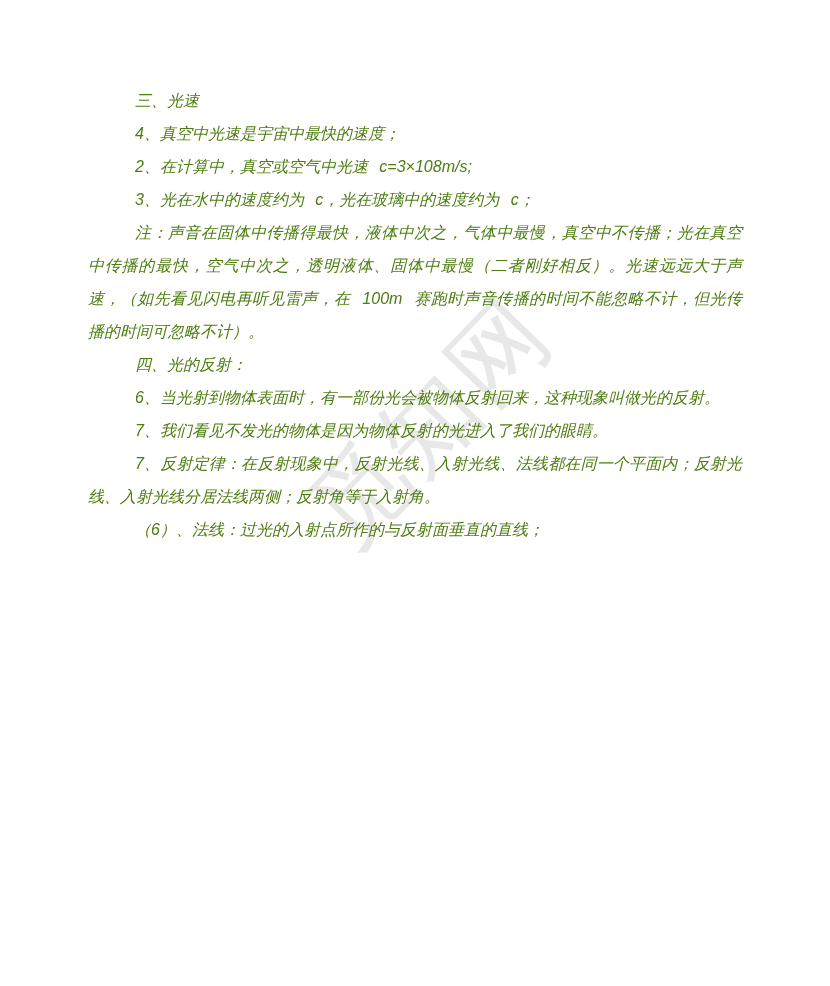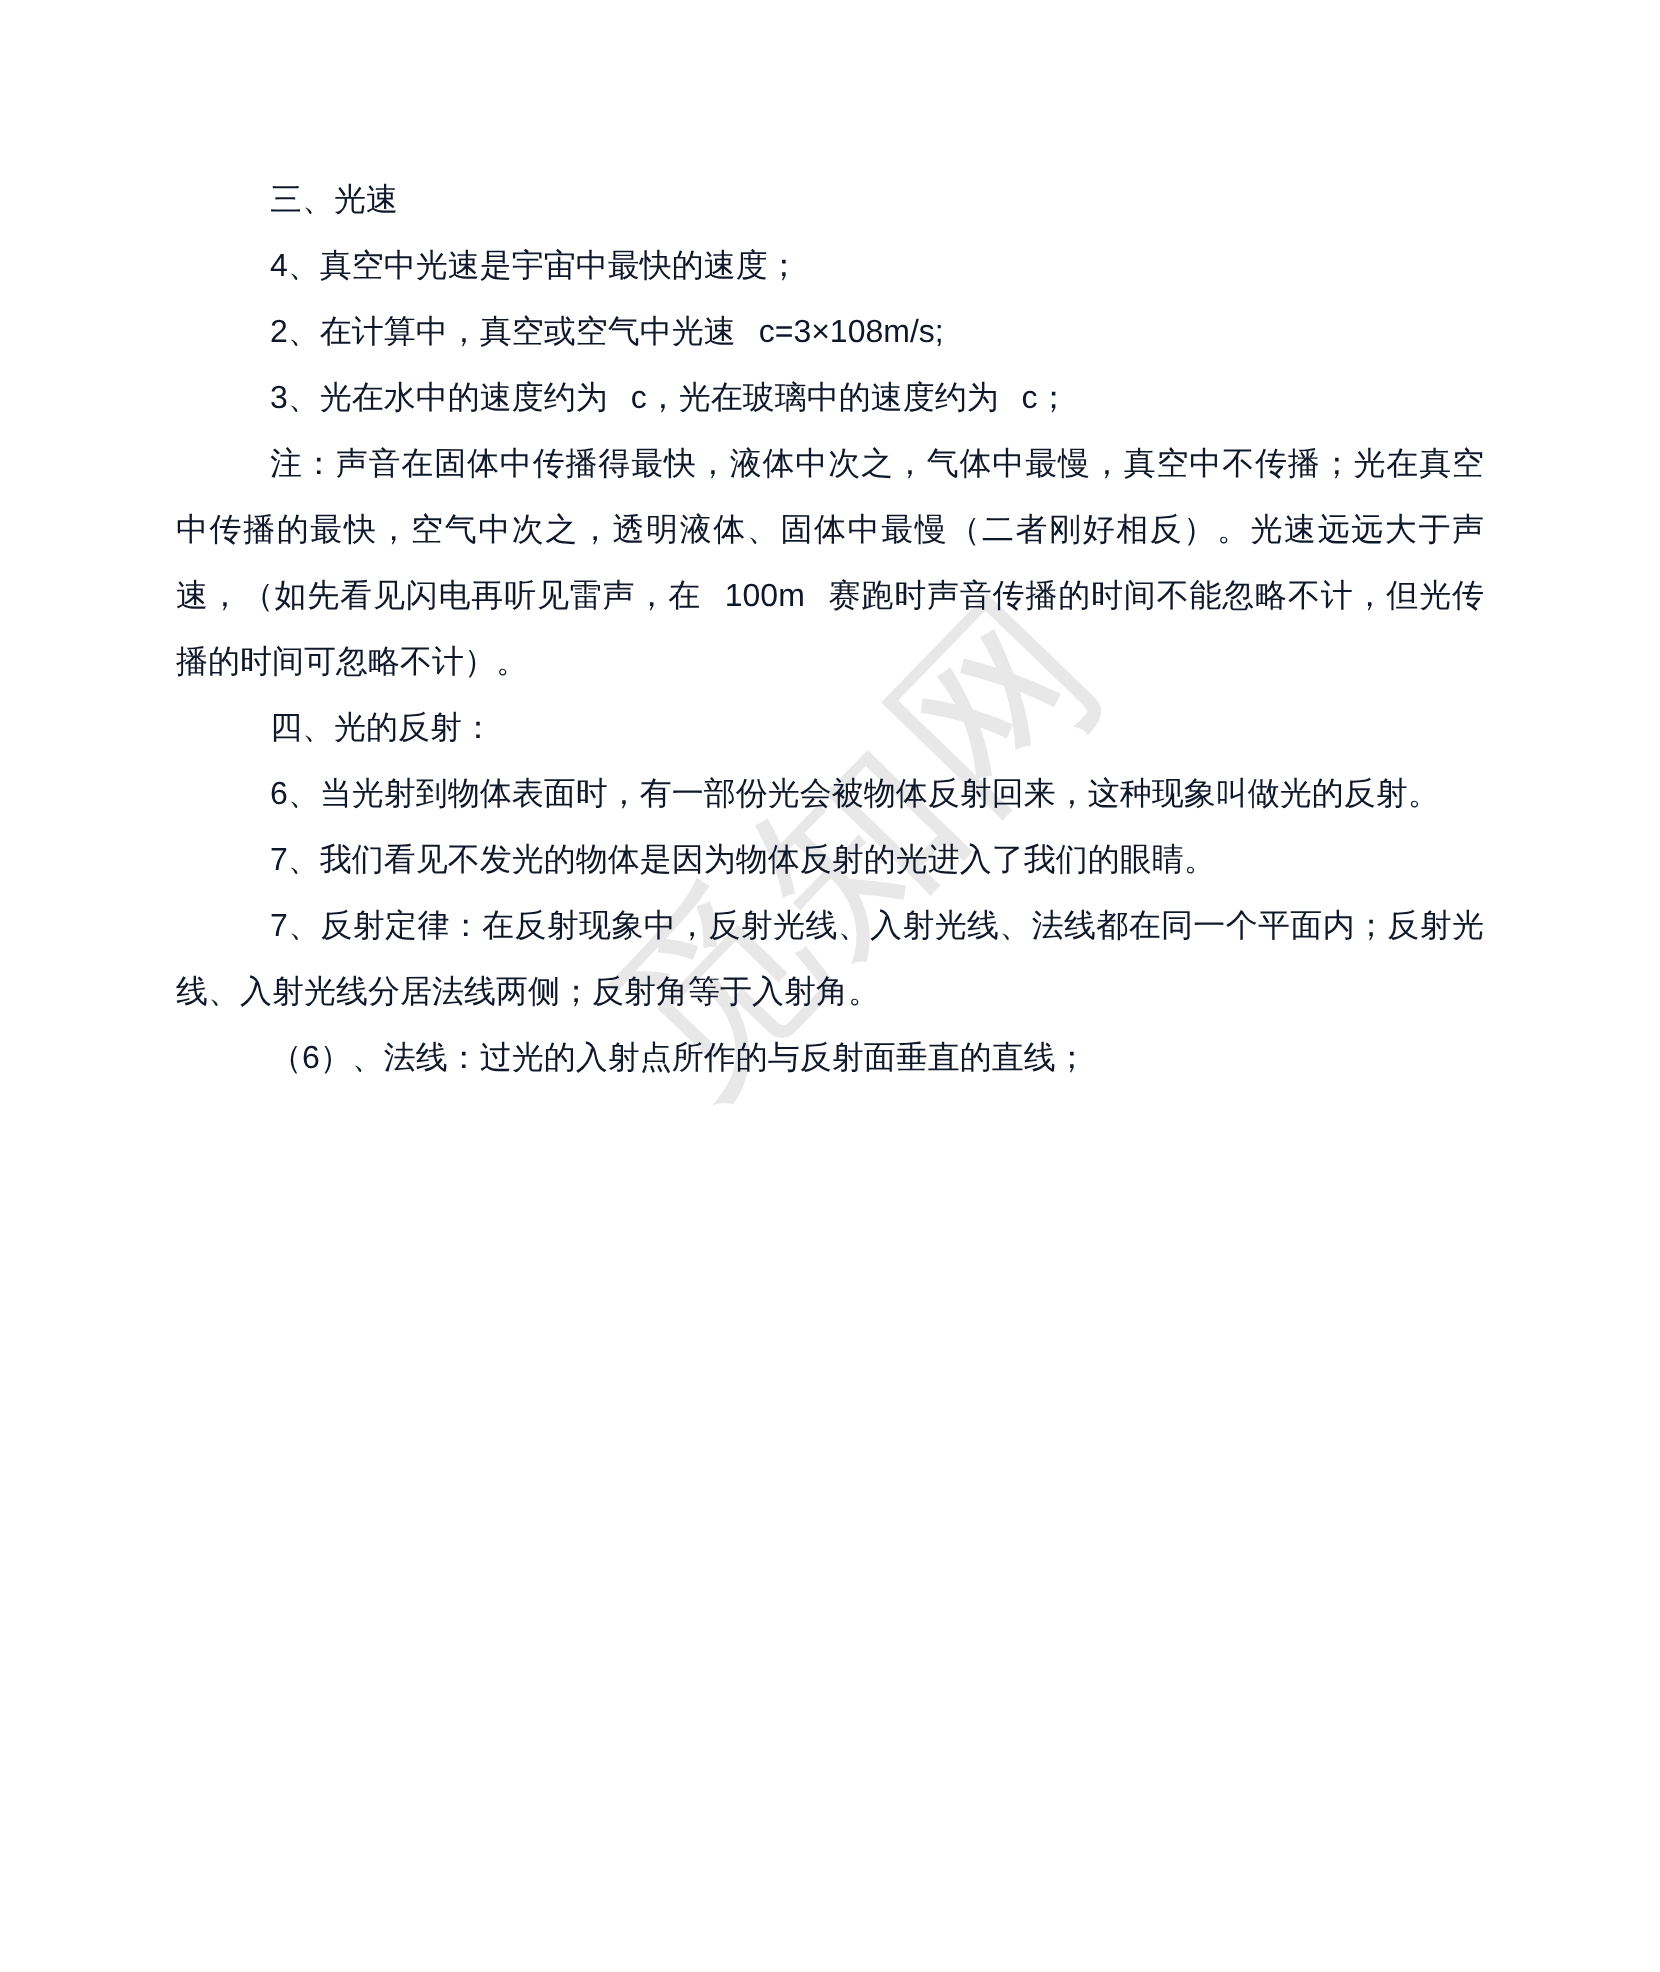--- a/index.html
+++ b/index.html
@@ -30,25 +30,26 @@
     white-space: nowrap;
     z-index: 0;
     user-select: none;
   }
   .content {
     position: absolute;
     left: 88px;
     top: 84px;
     width: 654px;
     z-index: 1;
-    color: #0f172a;
+    color: #4d7c0f;
     font-size: 16px;
     line-height: 33px;
     text-align: justify;
     word-spacing: 7px;
+    font-style: italic;
   }
   .content p {
     margin: 0;
     text-indent: 47px;
   }
   .mb29 { margin-bottom: 29px; }
   .mb26 { margin-bottom: 26px; }
   .mb20 { margin-bottom: 20px; }
 </style>
 </head>

